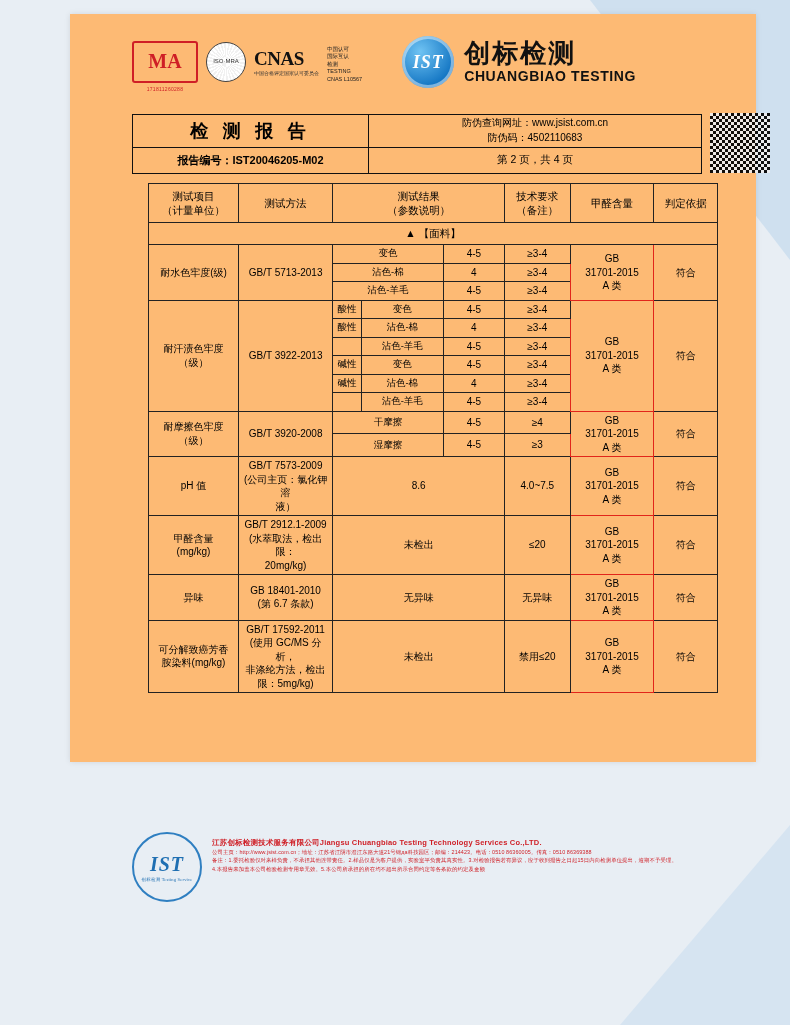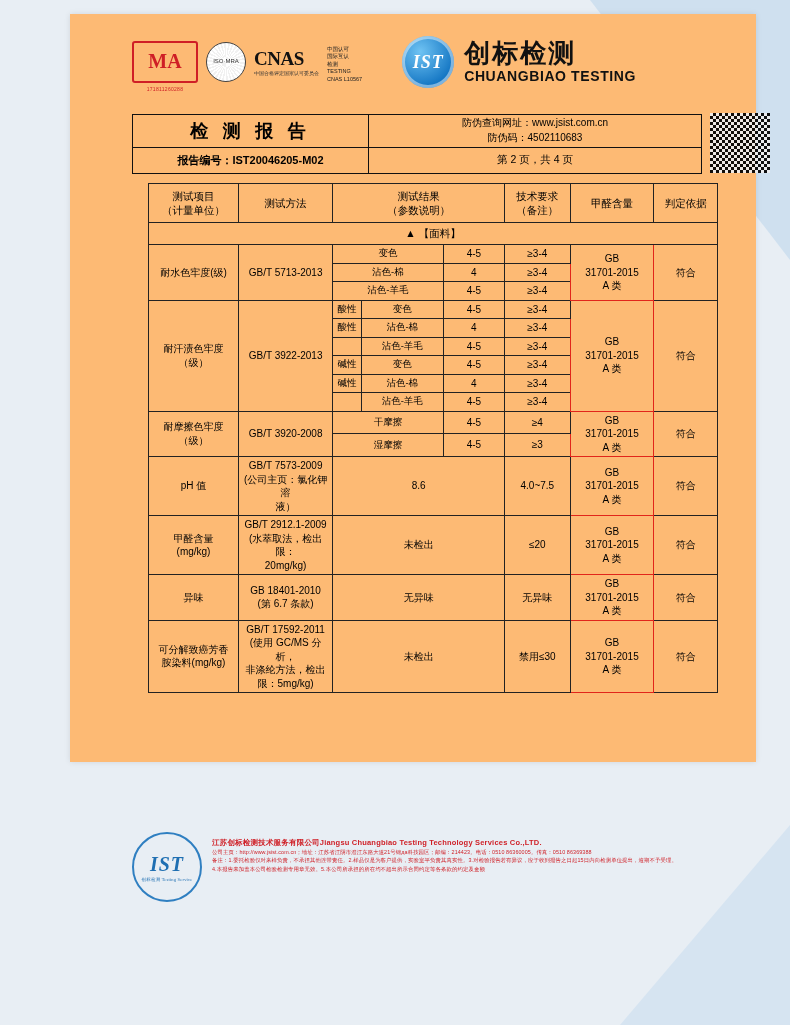--- a/index.html
+++ b/index.html
@@ -539,21 +539,21 @@
             <div>可分解致癌芳香</div>
             <div>胺染料(mg/kg)</div>
           </td>
           <td>
             <div>GB/T 17592-2011</div>
             <div>(使用 GC/MS 分析，</div>
             <div>非涤纶方法，检出</div>
             <div>限：5mg/kg)</div>
           </td>
           <td colspan="3">未检出</td>
-          <td>禁用≤30</td>
+          <td>禁用≤20</td>
           <td class="req-cell">
             <div>GB</div>
             <div>31701-2015</div>
             <div>A 类</div>
           </td>
           <td>符合</td>
         </tr>
       </tbody>
     </table>
   </div>

